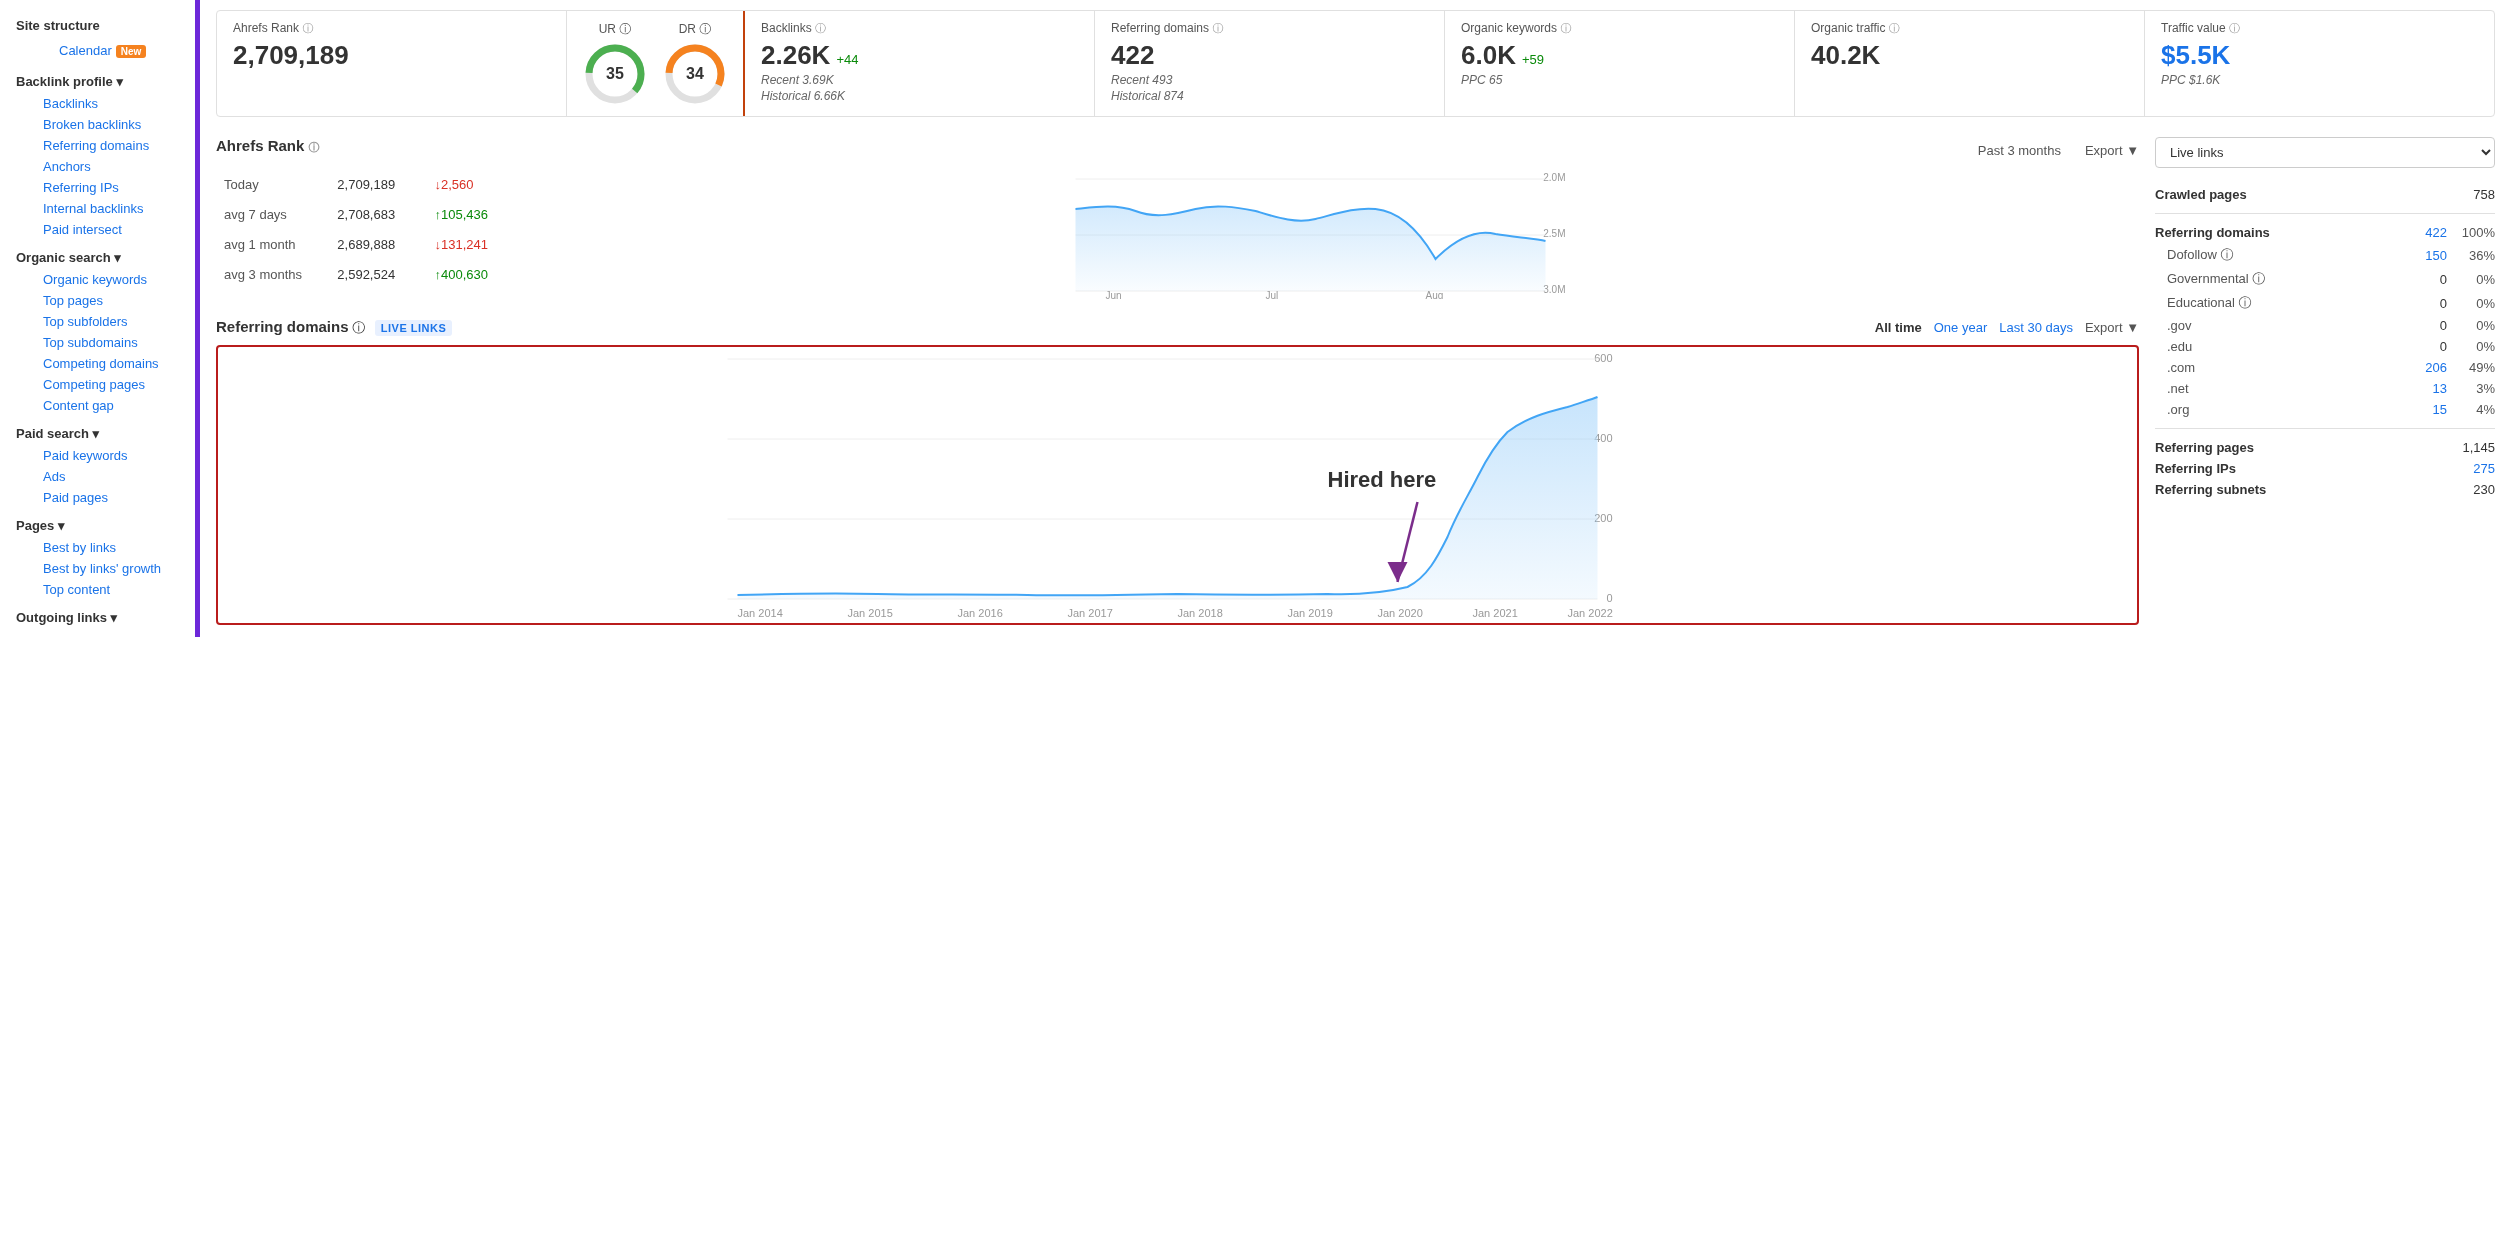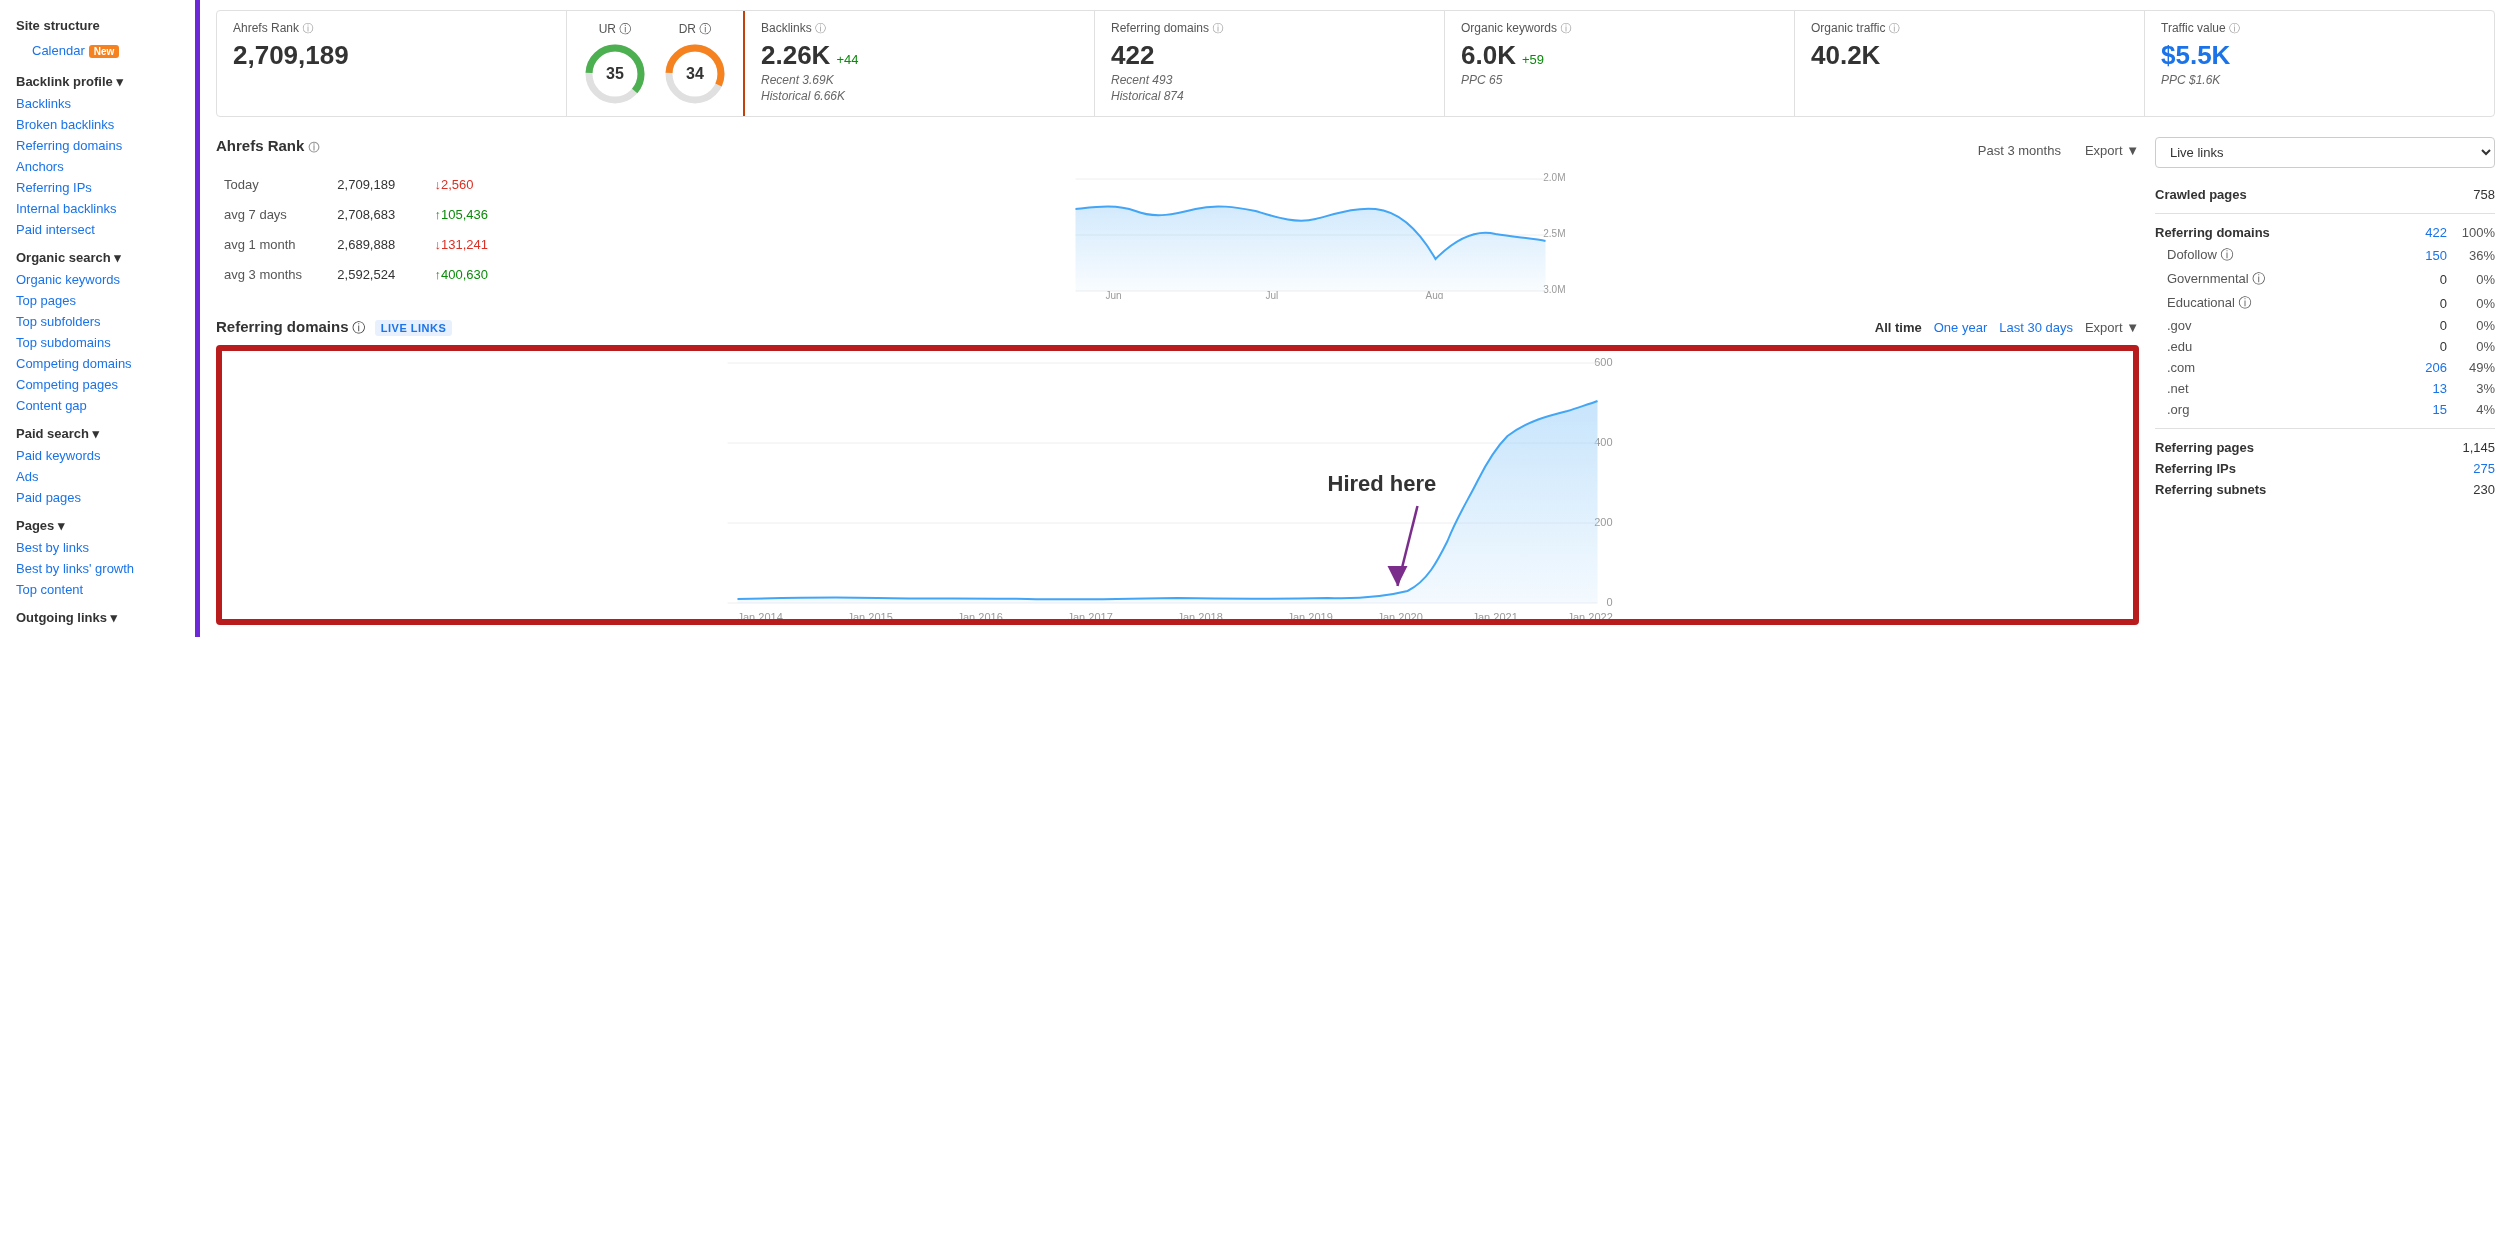--- a/index.html
+++ b/index.html
@@ -18,20 +18,21 @@
       padding: 10px 16px 4px 16px;
       color: #333;
       font-size: 13px;
     }
     .sidebar-link {
       display: block;
       padding: 3px 16px;
       color: #1a73e8;
       text-decoration: none;
       cursor: pointer;
+      margin-left: 27px;
     }
     .badge-new {
       display: inline-block;
       background: #f5821f;
       color: #fff;
       font-size: 10px;
       padding: 1px 5px;
       border-radius: 3px;
       margin-left: 4px;
       font-weight: bold;
@@ -167,21 +168,21 @@
       align-items: center;
       font-size: 13px;
     }
     .time-filter { color: #555; cursor: pointer; }
     .time-filter.active { color: #333; font-weight: bold; }
     .time-filter-link { color: #1a73e8; cursor: pointer; }
 
     .ref-chart-container {
       position: relative;
       height: 280px;
-      border: 6px solid #b91c1c;
+      border: 2px solid #b91c1c;
       border-radius: 4px;
       overflow: hidden;
       background: #fff;
     }
 
     
     .live-links-select {
       width: 100%;
       padding: 6px 10px;
       border: 1px solid #ccc;

